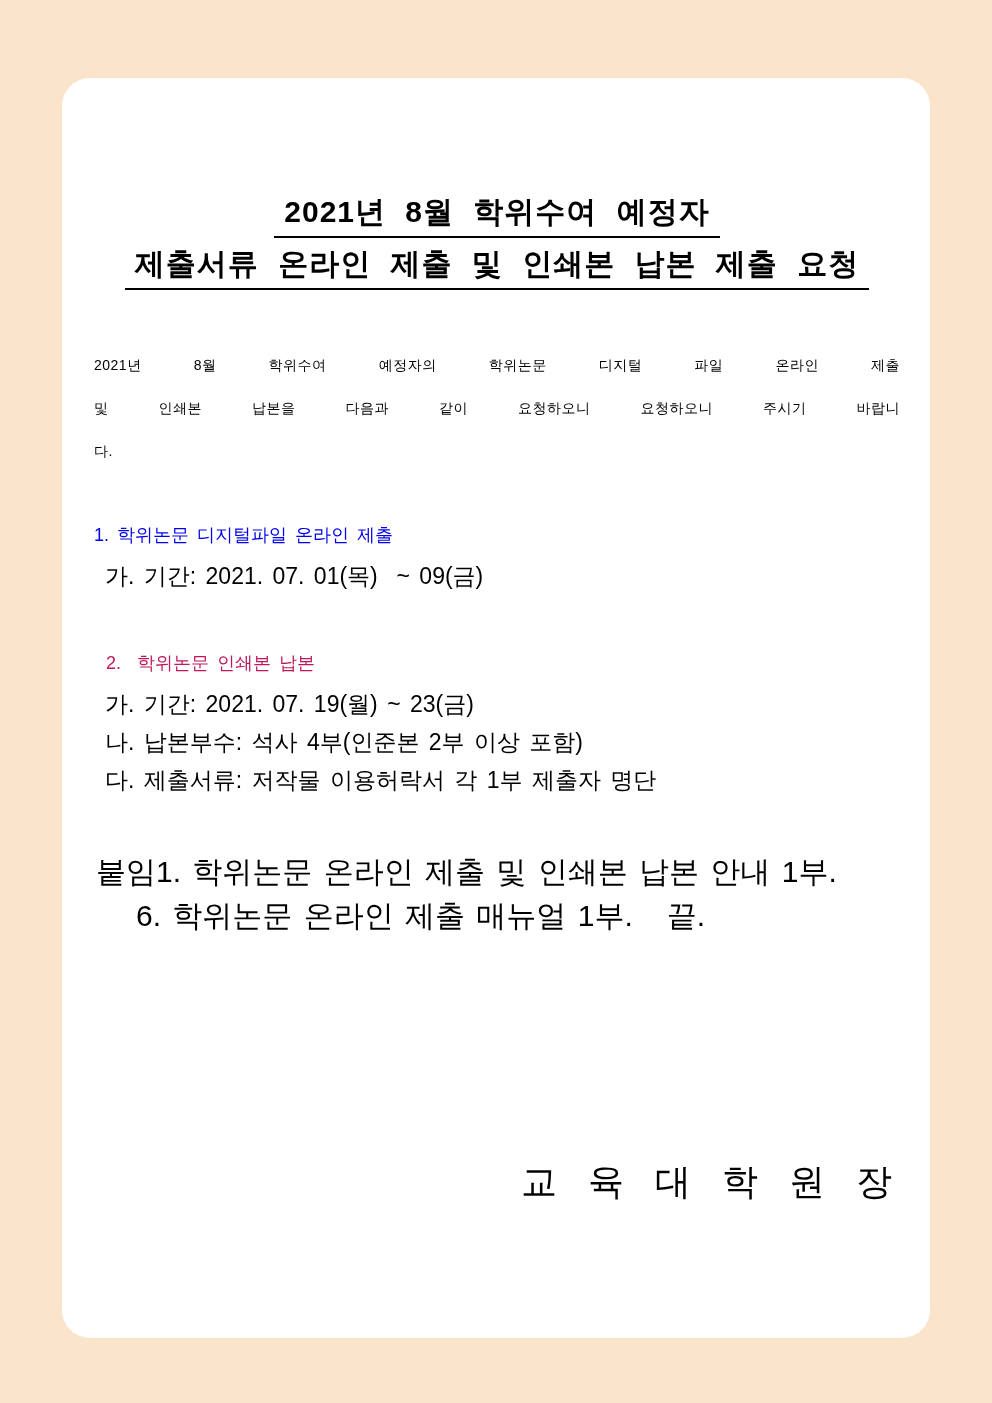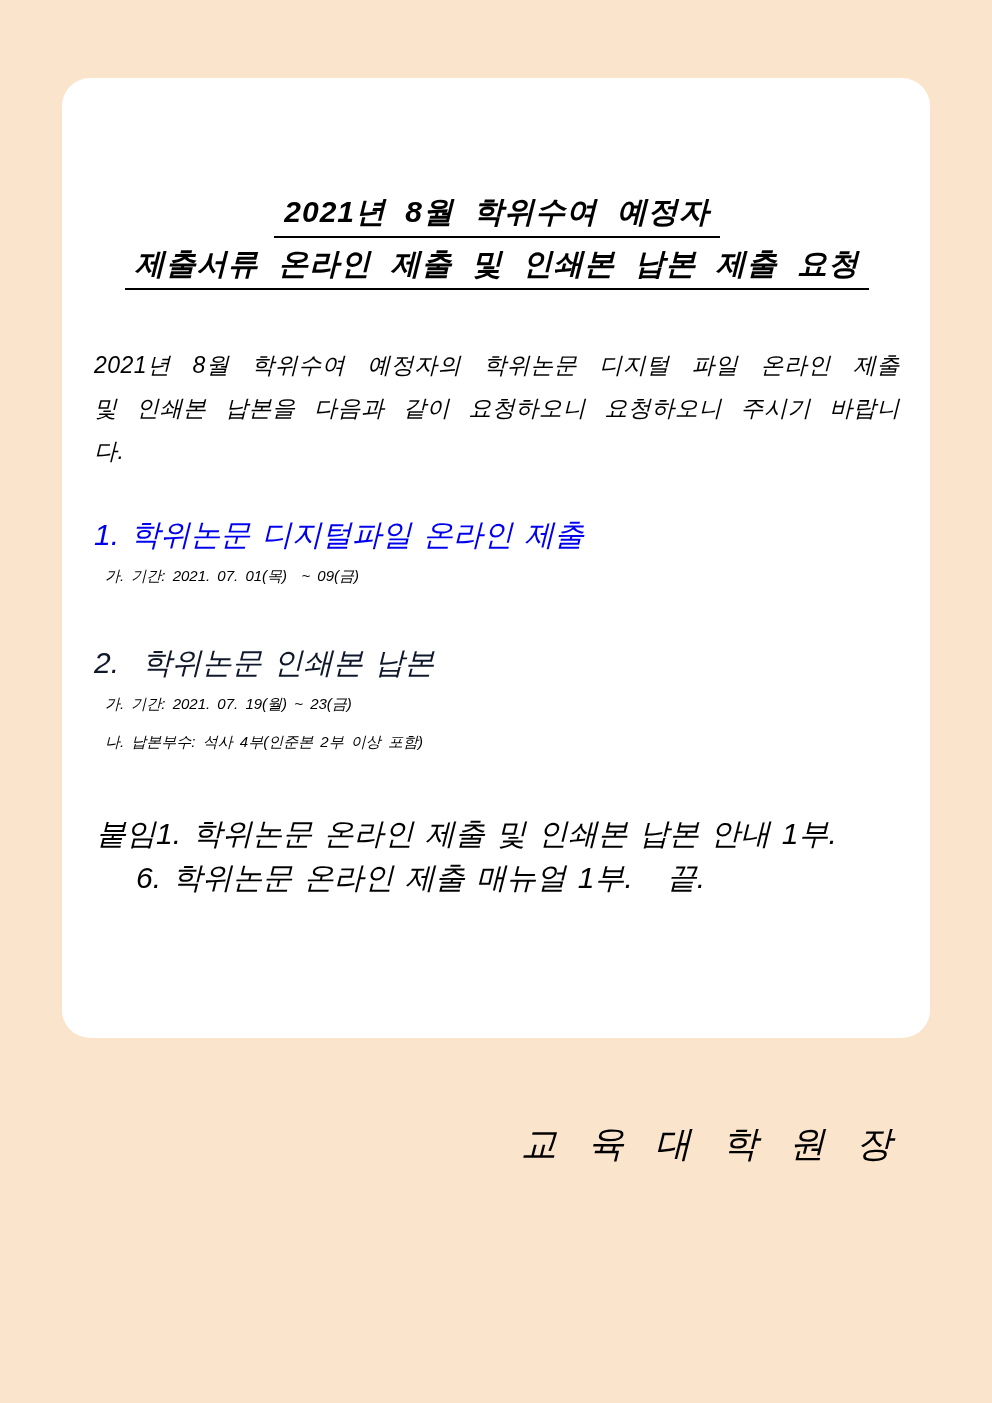--- a/index.html
+++ b/index.html
@@ -17,69 +17,68 @@
     position: relative;
     width: 992px;
     height: 1403px;
     background: #FBE4CC;
   }
   .card {
     position: absolute;
     left: 62px;
     top: 78px;
     width: 868px;
-    height: 960px;
+    height: 1260px;
     box-sizing: border-box;
     background: #FFFFFF;
     border-radius: 28px;
     padding: 0 30px 0 32px;
-    font-style: italic;
   }
   .title {
     margin-top: 114px;
     text-align: center;
     font-weight: bold;
     font-size: 30px;
     line-height: 40px;
     word-spacing: 10px;
     letter-spacing: 1px;
   }
   .title-line { margin-bottom: 6px; }
   .u {
     display: inline-block;
     border-bottom: 2px solid #000000;
     padding: 0 10px 4px 10px;
     white-space: pre-wrap;
   }
   .intro {
     margin-top: 54px;
-    font-size: 23px;
+    font-size: 14px;
     line-height: 43px;
     letter-spacing: 0.5px;
   }
   .intro-line { white-space: pre-wrap; }
   .just {
     text-align: justify;
     text-align-last: justify;
   }
   .section { }
   .sec1 { margin-top: 46px; }
   .sec2 { margin-top: 52px; }
   .sec-heading {
-    font-size: 30px;
+    font-size: 18px;
     line-height: 32px;
     white-space: pre-wrap;
     word-spacing: 3px;
   }
   .sec-items {
     margin-top: 6px;
     padding-left: 11px;
   }
   .sec-item {
-    font-size: 15px;
+    font-size: 23px;
     line-height: 38px;
     white-space: pre-wrap;
     word-spacing: 3px;
   }
   .attachments { margin-top: 51px; }
   .attach-line {
     font-size: 30px;
     line-height: 44px;
     white-space: pre-wrap;
     word-spacing: 3px;
@@ -118,24 +117,25 @@
     </div>
 
     <div class="section sec1">
       <div class="sec-heading accent" style="color: rgb(0, 0, 238);">1. 학위논문 디지털파일 온라인 제출</div>
       <div class="sec-items">
         <div class="sec-item">가. 기간: 2021. 07. 01(목)  ~ 09(금)</div>
       </div>
     </div>
 
     <div class="section sec2">
-      <div class="sec-heading accent" style="color: #0f172a;">2.  학위논문 인쇄본 납본</div>
+      <div class="sec-heading accent" style="color: #be185d; margin-left: 12px;">2.  학위논문 인쇄본 납본</div>
       <div class="sec-items">
         <div class="sec-item">가. 기간: 2021. 07. 19(월) ~ 23(금)</div>
         <div class="sec-item">나. 납본부수: 석사 4부(인준본 2부 이상 포함)</div>
+        <div class="sec-item">다. 제출서류: 저작물 이용허락서 각 1부 제출자 명단</div>
       </div>
     </div>
 
     <div class="attachments">
       <div class="attach-line">붙임1. 학위논문 온라인 제출 및 인쇄본 납본 안내 1부.</div>
       <div class="attach-line attach-line-2">6. 학위논문 온라인 제출 매뉴얼 1부.   끝.</div>
     </div>
 
     <div class="signature">교 육 대 학 원 장</div>
 

